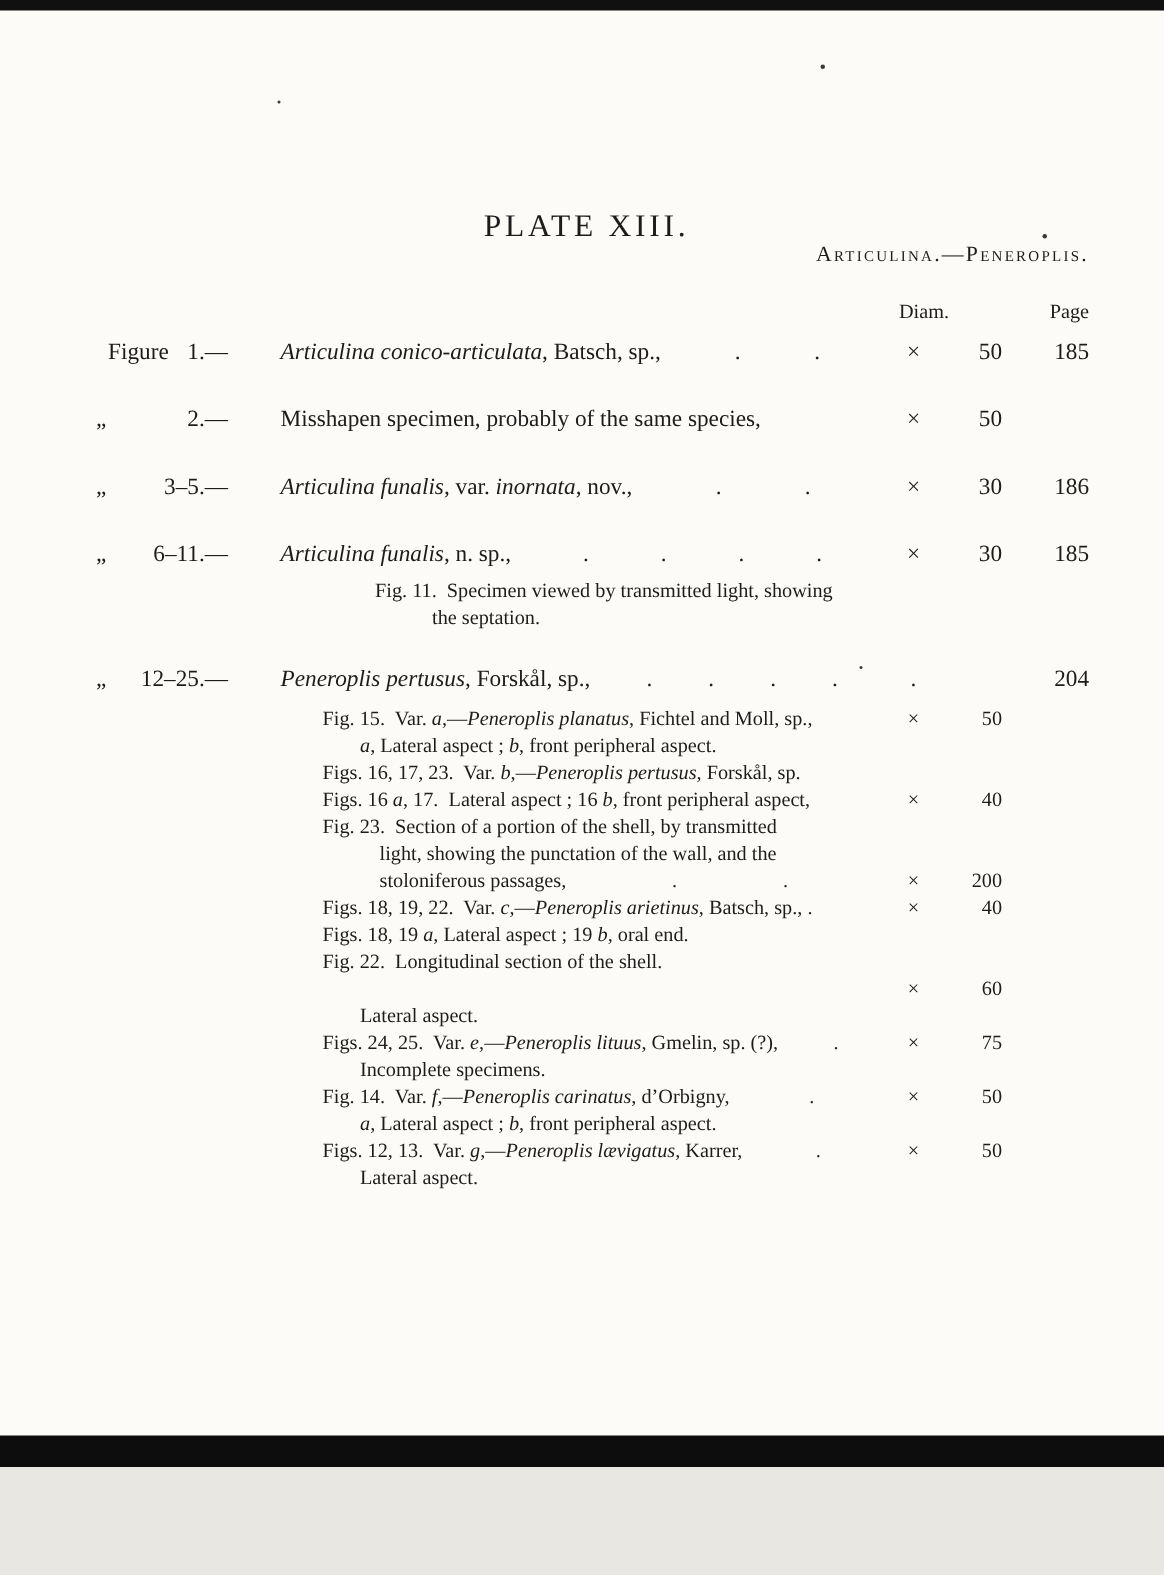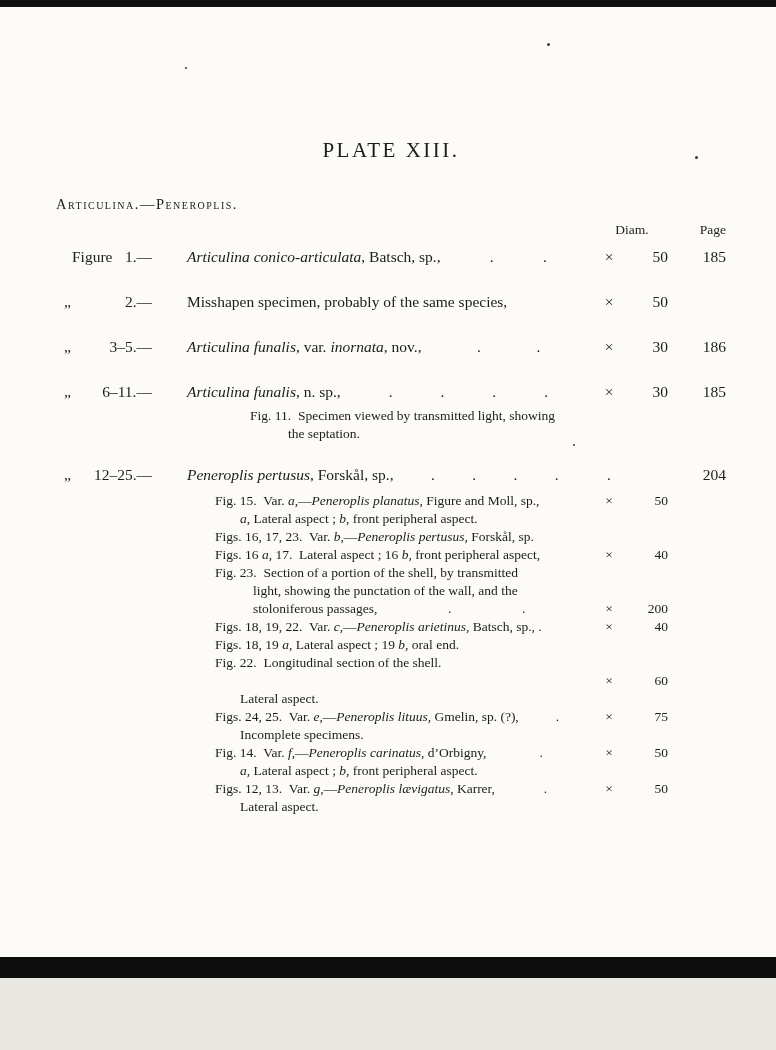--- a/index.html
+++ b/index.html
@@ -9,24 +9,24 @@
     background:#fcfbf7; color:#1c1c1c;
     font-family:"Liberation Serif","DejaVu Serif",serif;
   }
   .bar-top{ position:absolute; top:0; left:0; width:776px; height:7px; background:#101010; }
   .bar-bottom{ position:absolute; bottom:0; left:0; width:776px; height:21px; background:#0d0d0d; }
   .speck{ position:absolute; background:#3a3a3a; border-radius:50%; }
 
   .content{ position:absolute; top:0; left:56px; width:670px; padding-top:138px; }
 
   .plate-title{ text-align:center; font-size:21px; line-height:24px; letter-spacing:2.5px; font-weight:normal; }
-  .plate-subtitle{ margin-top:34px; text-align:left; font-size:14.5px; line-height:16px;
+  .plate-subtitle{ text-align:right; font-size:14.5px; line-height:16px;
                    font-variant:small-caps; letter-spacing:1.5px; }
 
-  .colhead{ display:flex; margin-top:10px; font-size:13.5px; line-height:16px; }
+  .colhead{ display:flex; margin-top:22px; font-size:13.5px; line-height:16px;gap:16px; }
   .colhead .spacer{ flex:1; }
   .colhead .diam-h{ width:72px; text-align:center; flex:none; }
   .colhead .page-h{ width:58px; text-align:right; flex:none; }
 
   .rows{ }
   .row{ display:flex; align-items:baseline; position:relative; }
   .row-main{ font-size:15.5px; line-height:19px; margin-top:26px; }
   .rows .row-main:first-child{ margin-top:9px; }
   .row-sub,.row-note{ font-size:13.5px; line-height:18px; margin-top:0; }
   .row-main + .row-note{ margin-top:6px;align-items:flex-end; }
@@ -142,21 +142,21 @@
             <span>.</span>
             <span>.</span>
             <span>.</span>
           </span>
           <span class="mult">.</span>
           <span class="diam"></span>
           <span class="pageno">204</span>
         </div>
         <div class="row row-sub">
           <span class="ind ind0"></span>
-          <span class="segs"><span>Fig. 15.  Var. </span><i>a</i><span>,—</span><i>Peneroplis planatus</i><span>, Figure and Moll, sp.,</span></span>
+          <span class="segs"><span>Fig. 15.  Var. </span><i>a</i><span>,—</span><i>Peneroplis planatus</i><span>, Fichtel and Moll, sp.,</span></span>
           <span class="leaders"></span>
           <span class="mult">×</span>
           <span class="diam">50</span>
           <span class="pageno"></span>
         </div>
         <div class="row row-sub">
           <span class="ind ind1"></span>
           <span class="segs"><i>a</i><span>, Lateral aspect ; </span><i>b</i><span>, front peripheral aspect.</span></span>
           <span class="leaders"></span>
           <span class="mult"></span>

